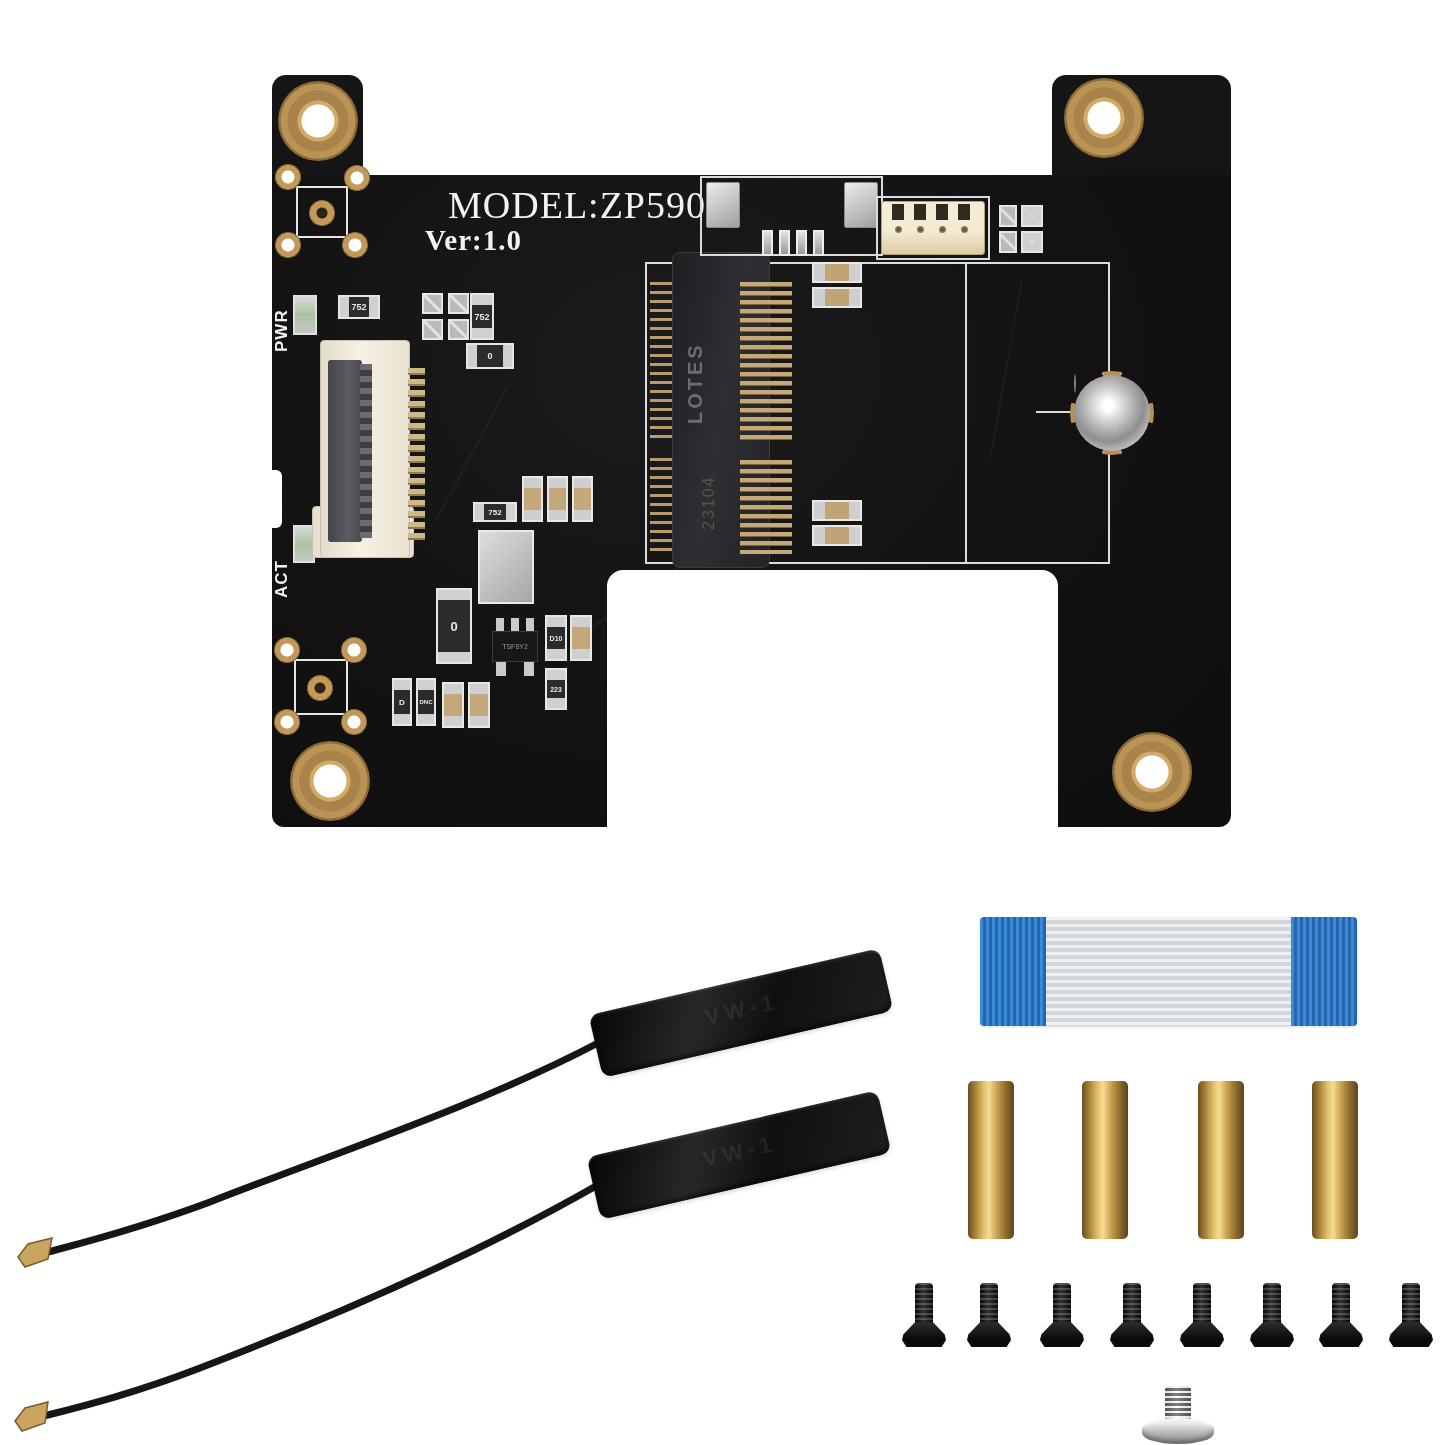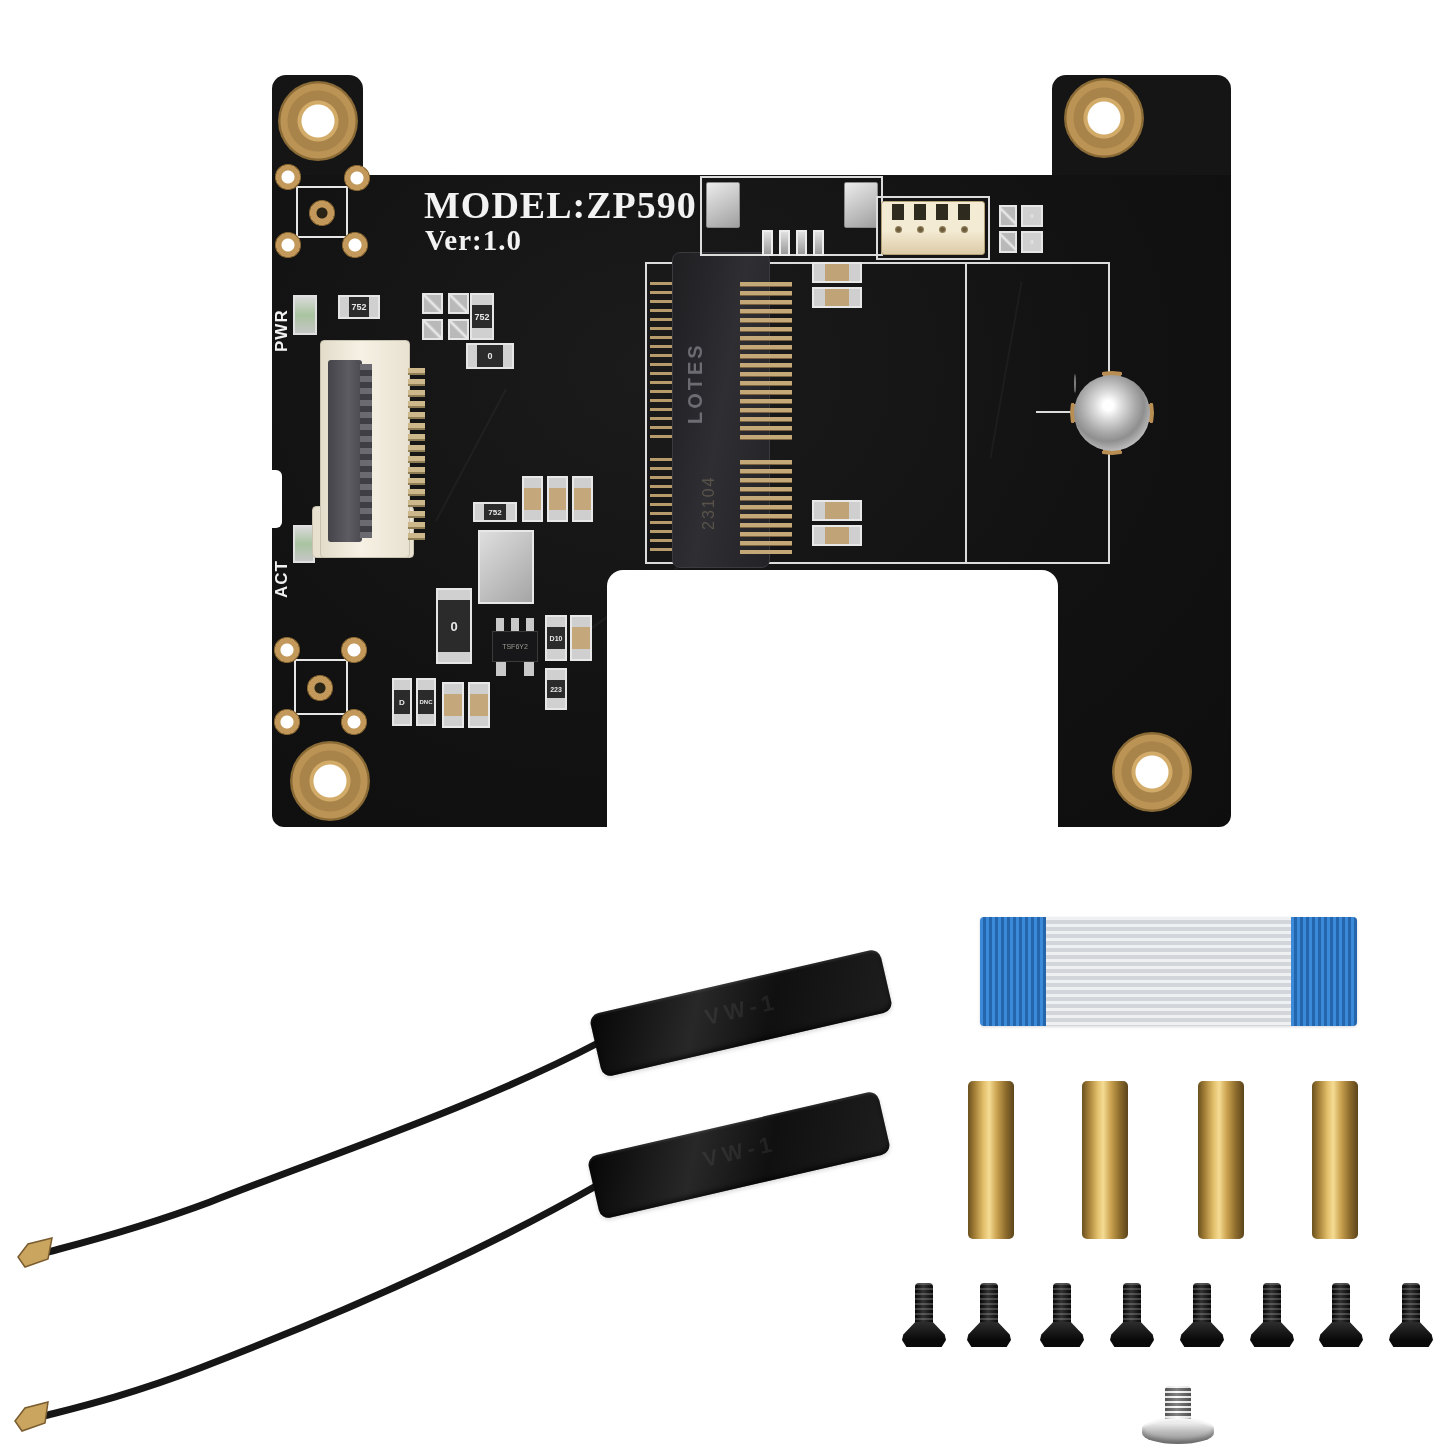--- a/index.html
+++ b/index.html
@@ -23,21 +23,21 @@
     background:radial-gradient(circle, #ffffff 0 16px, #d2ab68 17px 20px, #a8834a 21px 30px, #bb9355 31px 37px, #8a6a35 38px 40px);}
   
   .thole{width:26px;height:26px;border-radius:50%;
     background:radial-gradient(circle,#ffffff 0 6px,#c2995a 7px 12px,#8f6c33 12px 13px);}
   .thole-c{width:26px;height:26px;border-radius:50%;
     background:radial-gradient(circle,#2a2416 0 5px,#c2995a 6px 12px,#8f6c33 12px 13px);}
   .sq-outline{border:2px solid #e6e6e6;background:transparent;}
 
   
   .silk{color:#f2f2f2;}
-  .model-txt{left:424px;top:183px;font-family:"Liberation Serif",serif;font-weight:bold;
+  .model-txt{left:448px;top:183px;font-family:"Liberation Serif",serif;font-weight:normal;
              font-size:38px;letter-spacing:1px;}
   .ver-txt{left:425px;top:224px;font-family:"Liberation Serif",serif;font-weight:bold;
            font-size:29px;letter-spacing:1px;}
   .vtext{writing-mode:vertical-rl;transform:rotate(180deg);font-weight:bold;font-size:17px;
          letter-spacing:1px;color:#f0f0f0;}
 
   
   .led{border:2px solid #e0e0e0;background:linear-gradient(180deg,#d9d9d9,#a9c4a0 50%,#c6c6c6);}
 
   

